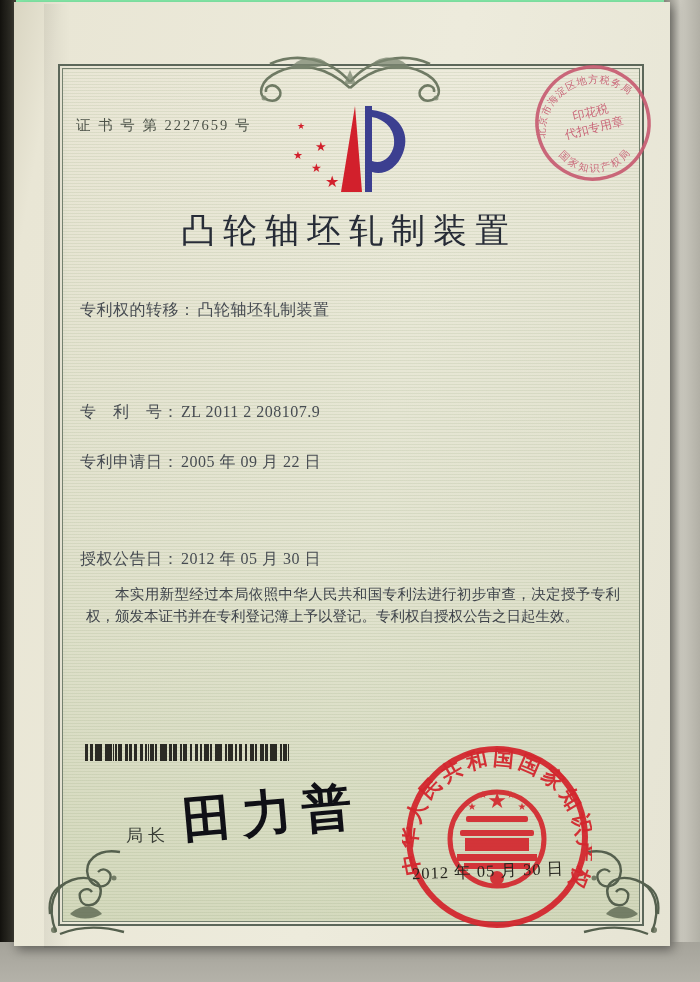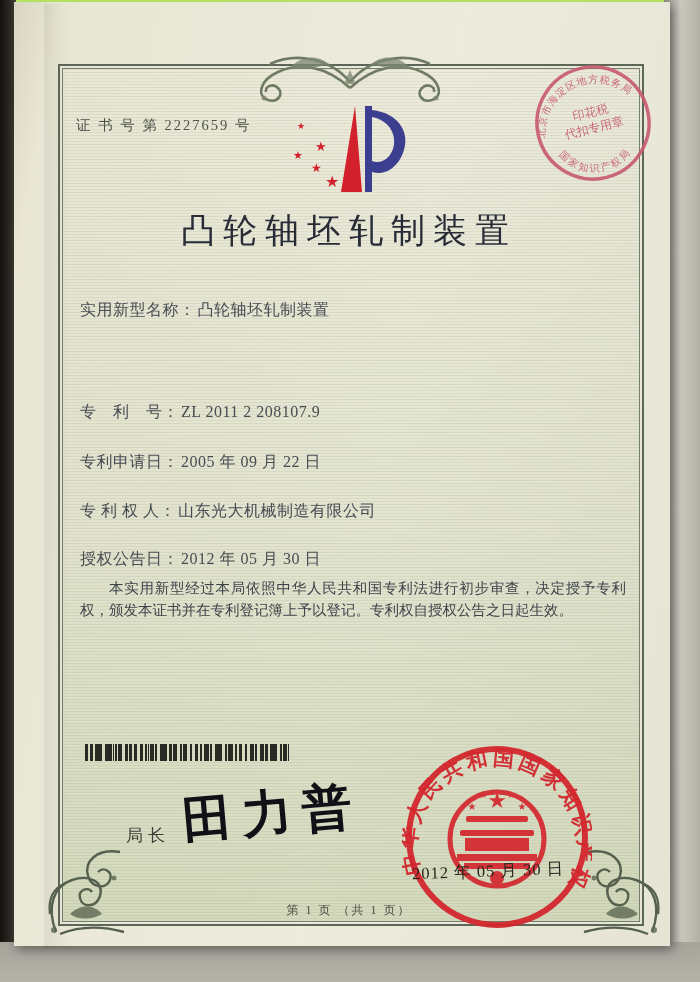--- a/index.html
+++ b/index.html
@@ -1,18 +1,18 @@
 <!DOCTYPE html>
 <html><head>
 <meta charset="utf-8">
 <style>
   html,body{margin:0;padding:0;background:#6b6a63;}
   #canvas{
     position:relative;width:700px;height:982px;overflow:hidden;
-    background:#bef264;
+    background:#86efac;
     font-family:"Liberation Serif","DejaVu Serif",serif;
   }
   .dark-left{position:absolute;left:0;top:0;width:16px;height:982px;
     background:linear-gradient(90deg,#12110d,#2f2e27 70%,#4a4940);}
   .right-strip{position:absolute;right:0;top:0;width:36px;height:948px;
     background:linear-gradient(90deg,#8f8d84,#cbc9bf 45%,#b2b0a6);}
   .bottom-strip{position:absolute;left:0;bottom:0;width:700px;height:40px;
     background:linear-gradient(180deg,#a5a39a,#b4b2a9);}
   .page{
     position:absolute;left:14px;top:2px;width:656px;height:944px;
@@ -32,21 +32,21 @@
       linear-gradient(180deg, rgba(214,218,196,0) 0%, rgba(206,213,184,.3) 55%, rgba(193,204,166,.55) 100%);
   }
   .content{position:absolute;inset:0;z-index:3;}
   .cert-no{position:absolute;left:76px;top:116px;font-size:14.5px;letter-spacing:2px;color:#4d5349;}
   .title{position:absolute;left:58px;top:208px;width:582px;text-align:center;
     font-size:34px;letter-spacing:8px;color:#272c37;font-weight:500;}
   .field{position:absolute;left:80px;font-size:16px;color:#474c52;letter-spacing:.5px;white-space:nowrap;}
   .field .val{margin-left:2px;text-align:right;}
   .paras{position:absolute;left:78px;top:576px;width:550px;font-size:14.5px;
     line-height:21.5px;color:#3e434a;text-align:justify;}
-  .paras p{margin:2px;text-indent:2em;}
+  .paras p{margin:8px;text-indent:2em;}
   .barcode{position:absolute;left:85px;top:744px;width:205px;height:17px;z-index:3;
     background-image:
       repeating-linear-gradient(90deg,#2a2a24 0 2px,rgba(0,0,0,0) 2px 5px),
       repeating-linear-gradient(90deg,#2a2a24 0 1px,rgba(0,0,0,0) 1px 7px),
       repeating-linear-gradient(90deg,#2a2a24 0 3px,rgba(0,0,0,0) 3px 11px);
   }
   .director{position:absolute;left:126px;top:824px;font-size:17px;letter-spacing:5px;color:#3a3f37;}
   .signature{position:absolute;left:182px;top:780px;font-size:50px;font-weight:600;color:#101016;
     letter-spacing:10px;transform:rotate(-5deg);white-space:nowrap;}
   .seal-wrap{position:absolute;left:402px;top:742px;width:190px;height:190px;z-index:4;}
@@ -135,30 +135,27 @@
       <span class="star" style="left:14px;top:22px;font-size:9px;">★</span>
       <span class="star" style="left:32px;top:40px;font-size:13px;">★</span>
       <span class="star" style="left:10px;top:50px;font-size:11px;">★</span>
       <span class="star" style="left:28px;top:62px;font-size:12px;">★</span>
       <span class="star" style="left:42px;top:74px;font-size:16px;">★</span>
     </div>
 
     <div class="title">凸轮轴坯轧制装置</div>
 
     <div class="field" style="top:300px;">
-      <span>实用新型名称：</span><span class="val">凸轮轴坯轧制装置</span>
+      <span>专利权的转移：</span><span class="val">凸轮轴坯轧制装置</span>
     </div>
     <div class="field" style="top:402px;">
       <span>专　利　号：</span><span class="val">ZL 2011 2 208107.9</span>
     </div>
     <div class="field" style="top:452px;">
       <span>专利申请日：</span><span class="val">2005 年 09 月 22 日</span>
-    </div>
-    <div class="field" style="top:501px;">
-      <span>专 利 权 人：</span><span class="val">山东光大机械制造有限公司</span>
     </div>
     <div class="field" style="top:549px;">
       <span>授权公告日：</span><span class="val">2012 年 05 月 30 日</span>
     </div>
 
     <div class="paras">
       <p>本实用新型经过本局依照中华人民共和国专利法进行初步审查，决定授予专利权，颁发本证书并在专利登记簿上予以登记。专利权自授权公告之日起生效。</p>
     </div>
 
     <div class="barcode"></div>
@@ -200,15 +197,14 @@
       <text font-size="10" letter-spacing="1" fill="#c75a70">
         <textPath href="#taxTop" startOffset="8">北京市海淀区地方税务局</textPath>
       </text>
       <text font-size="10" letter-spacing="2" fill="#c75a70">
         <textPath href="#taxBottom" startOffset="6">国家知识产权局</textPath>
       </text>
       <text x="65" y="58" font-size="12" text-anchor="middle" fill="#c75a70">印花税</text>
       <text x="65" y="74" font-size="12" text-anchor="middle" fill="#c75a70">代扣专用章</text>
     </svg>
 
-    <div class="footer">第 1 页 （共 1 页）</div>
   </div>
 </div>
 
 </body></html>

